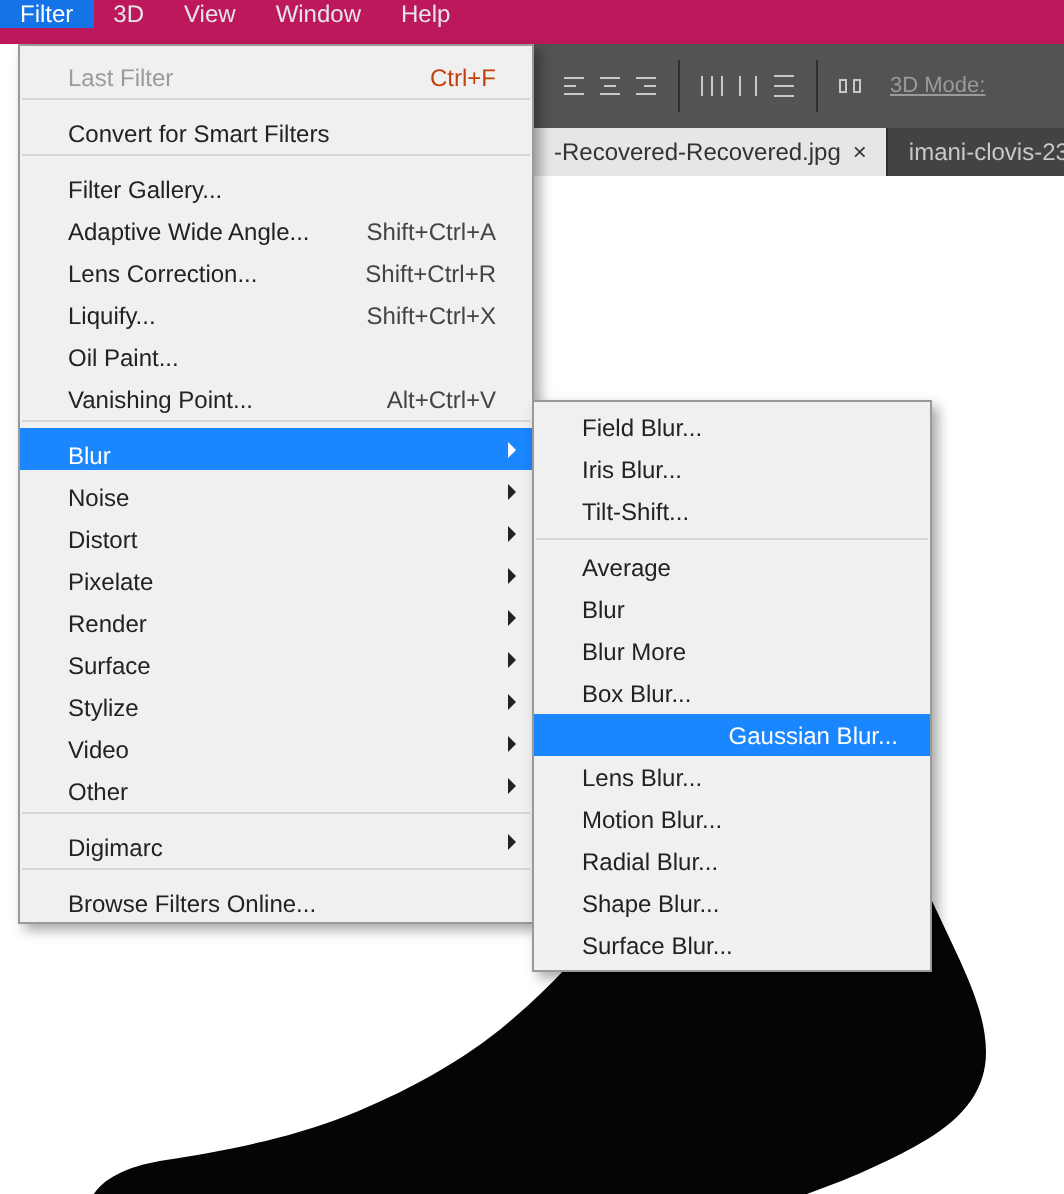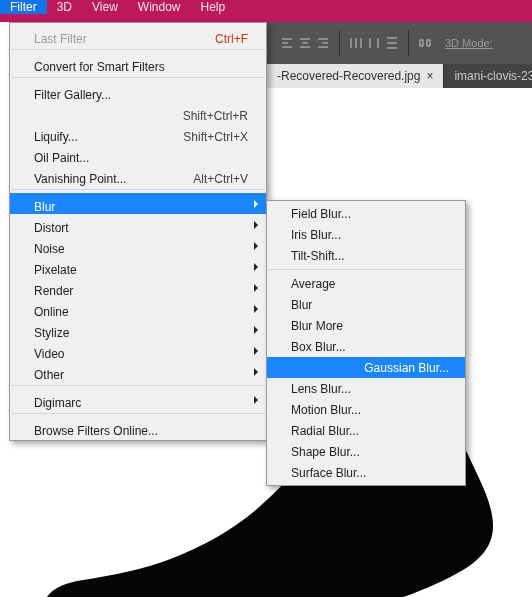--- a/index.html
+++ b/index.html
@@ -139,51 +139,56 @@
   </div>
   <div class="sep"></div>
   <div class="row">
       <span>Convert for Smart Filters</span>
     </div>
   <div class="sep"></div>
   <div class="row">
       <span>Filter Gallery...</span>
     </div>
   <div class="row">
+    <span>Adaptive Wide Angle...</span>
+    <span class="shortcut">Shift+Ctrl+A</span>
+  </div>
+  <div class="row">
+    <span>Lens Correction...</span>
     <span class="shortcut">Shift+Ctrl+R</span>
   </div>
   <div class="row">
     <span>Liquify...</span>
     <span class="shortcut">Shift+Ctrl+X</span>
   </div>
   <div class="row">
       <span>Oil Paint...</span>
     </div>
   <div class="row">
     <span>Vanishing Point...</span>
     <span class="shortcut">Alt+Ctrl+V</span>
   </div>
   <div class="sep"></div>
   <div class="row hover hassub">
       <span>Blur</span>
     </div>
   <div class="row hassub">
+      <span>Noise</span>
+    </div>
+  <div class="row hassub">
       <span>Distort</span>
     </div>
   <div class="row hassub">
-      <span>Noise</span>
-    </div>
-  <div class="row hassub">
       <span>Pixelate</span>
     </div>
   <div class="row hassub">
       <span>Render</span>
     </div>
   <div class="row hassub">
-      <span>Online</span>
+      <span>Surface</span>
     </div>
   <div class="row hassub">
       <span>Stylize</span>
     </div>
   <div class="row hassub">
       <span>Video</span>
     </div>
   <div class="row hassub">
       <span>Other</span>
     </div>

